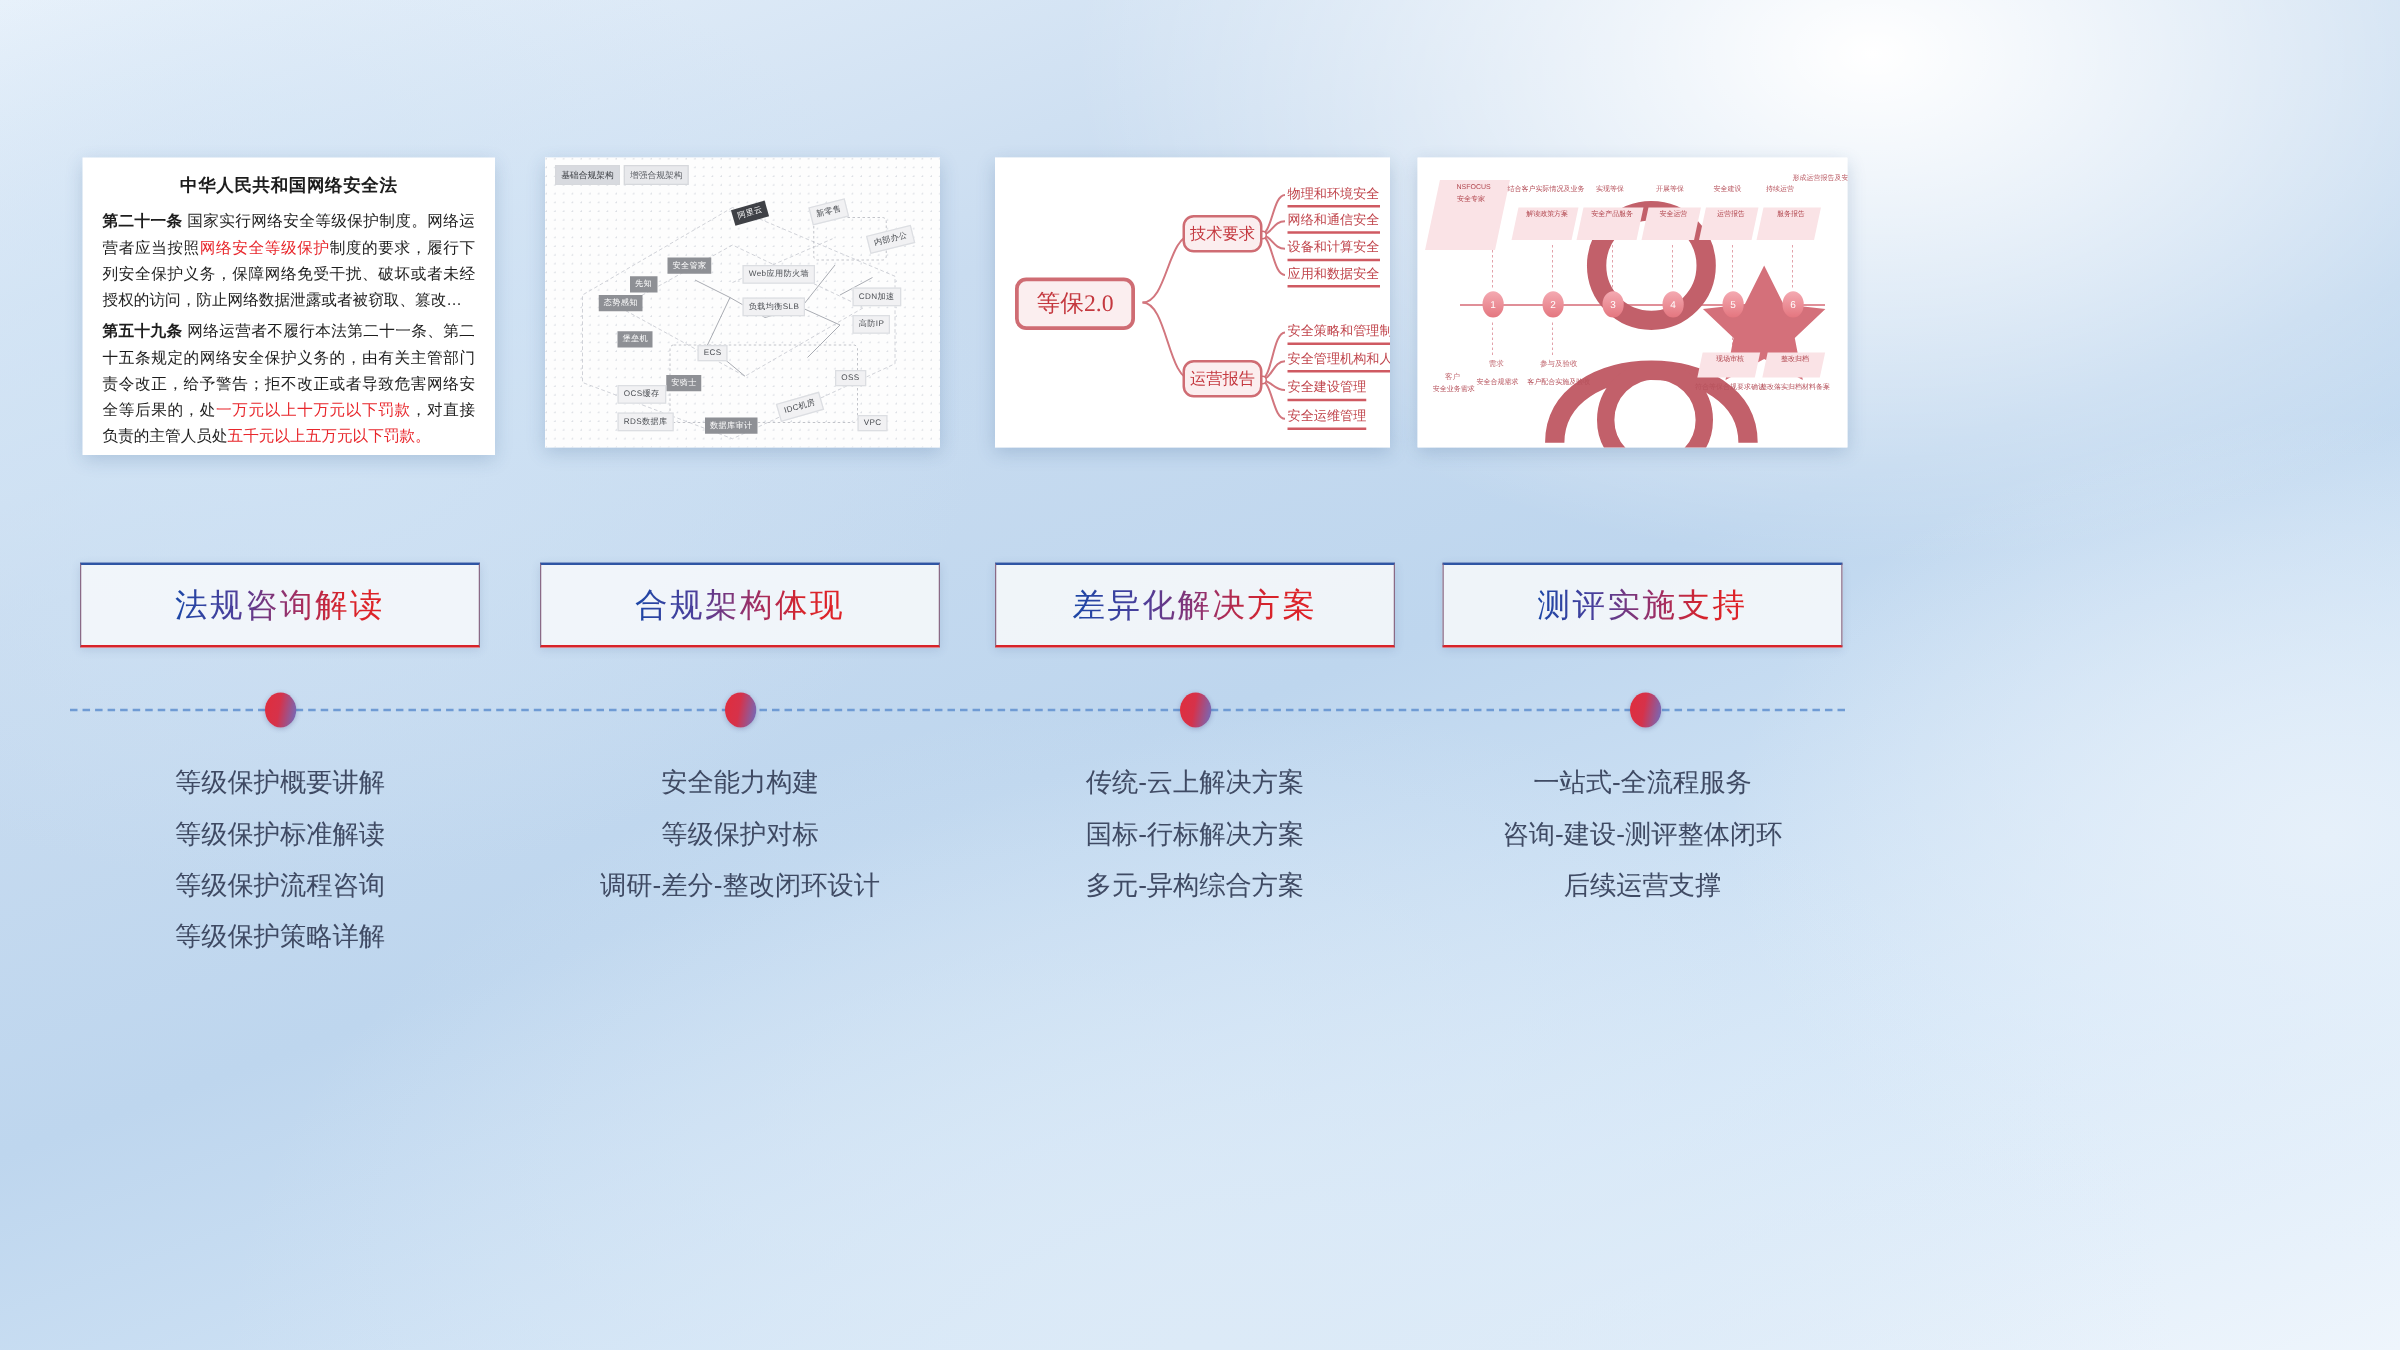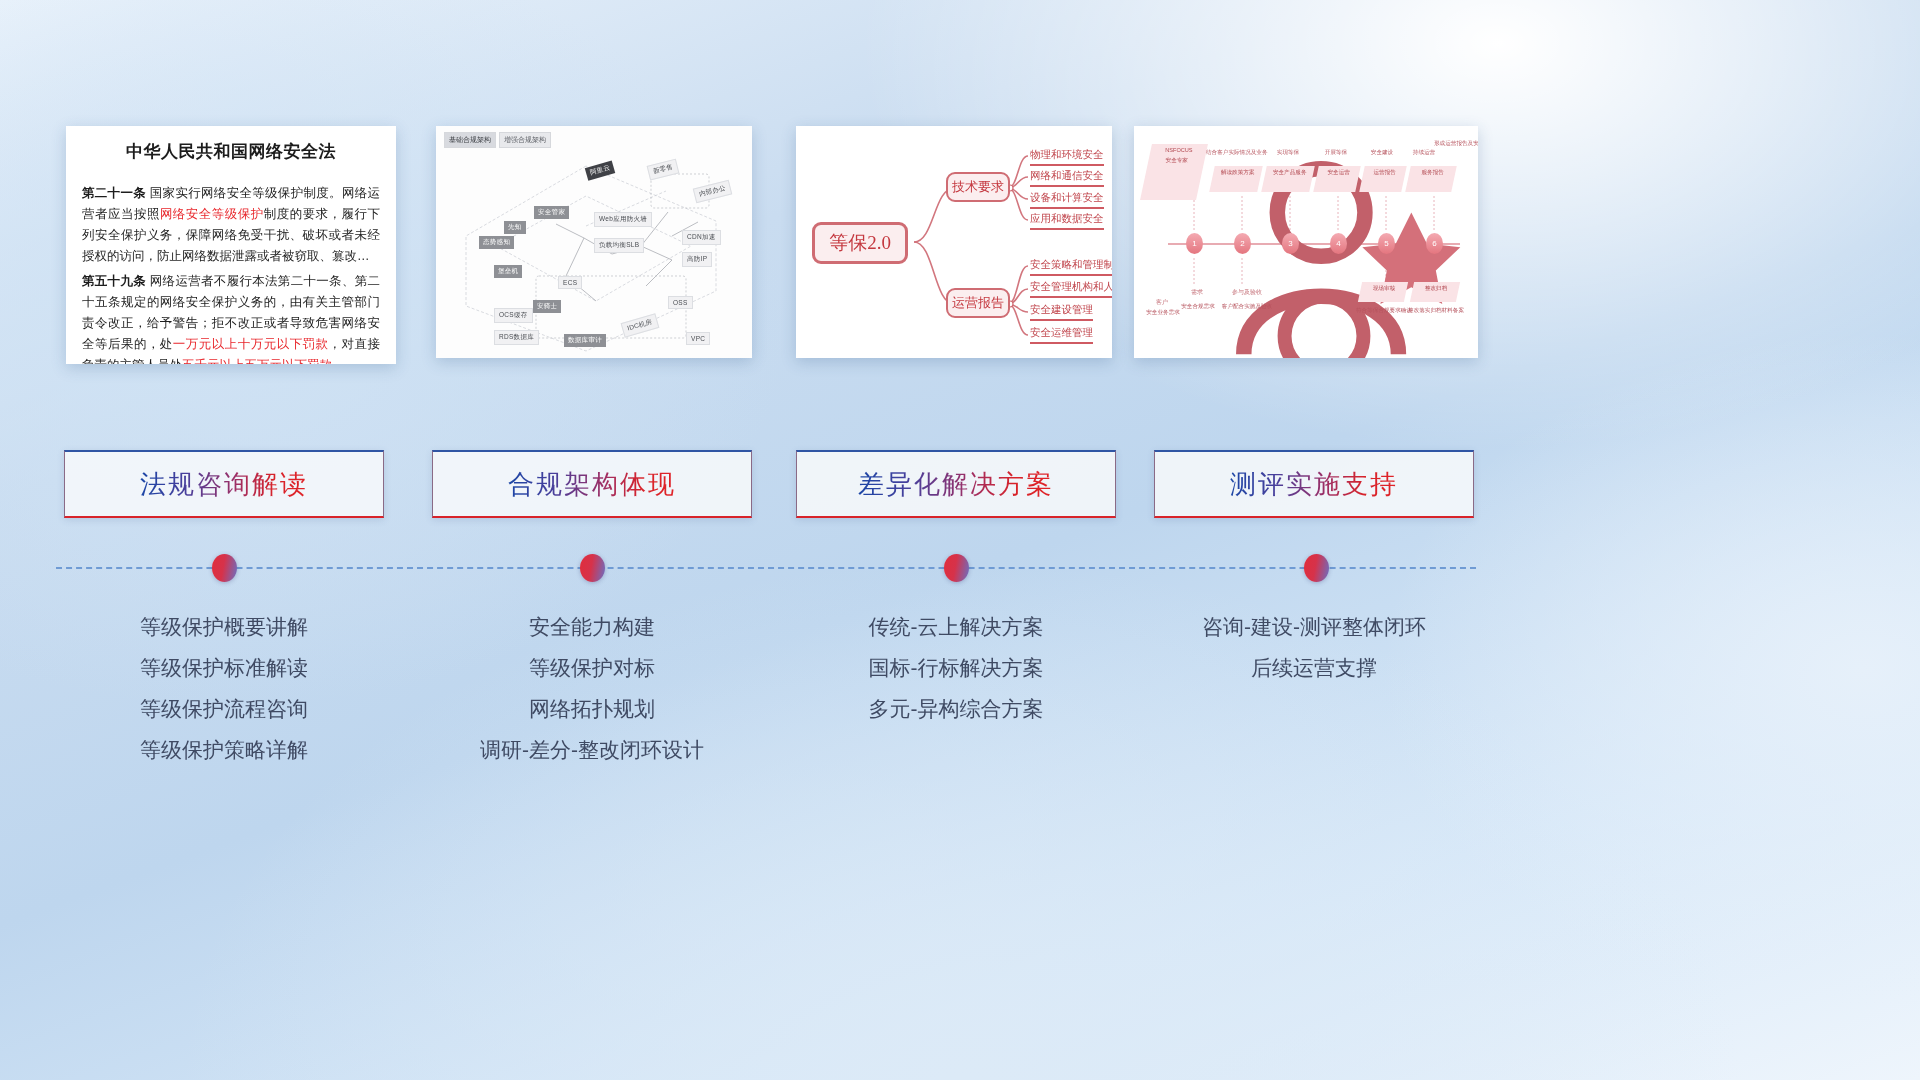--- a/index.html
+++ b/index.html
@@ -22,21 +22,21 @@
     position:absolute; top:0; background:#fff;
     box-shadow:0 4px 14px rgba(40,80,130,.22);
     overflow:hidden;
   }
   #card1 { left:66px;  width:330px; height:238px; padding:14px 16px 0 16px; }
   #card2 { left:436px; width:316px; height:232px; }
   #card3 { left:796px; width:316px; height:232px; }
   #card4 { left:1134px;width:344px; height:232px; }
 
   
-  .law-title { text-align:center; font-size:17px; font-weight:bold; color:#1c1c1c; letter-spacing:.5px; margin-bottom:20px; }
+  .law-title { text-align:center; font-size:14px; font-weight:bold; color:#1c1c1c; letter-spacing:.5px; margin-bottom:9px; }
   .law-p { font-size:12.5px; line-height:21px; color:#1d1d1d; text-align:justify; }
   .law-p b { font-weight:bold; }
   .law-p .rd { color:#e8262b; }
 
   
   .arch { position:relative; width:100%; height:100%;
     background:
       radial-gradient(circle at 1px 1px, rgba(150,160,175,.35) .6px, transparent .7px) 0 0/7px 7px,
       #fdfdfd;
   }
@@ -422,27 +422,27 @@
   <div class="lists">
     <div class="col" id="c1">
       <div class="li">等级保护概要讲解</div>
       <div class="li">等级保护标准解读</div>
       <div class="li">等级保护流程咨询</div>
       <div class="li">等级保护策略详解</div>
     </div>
     <div class="col" id="c2">
       <div class="li">安全能力构建</div>
       <div class="li">等级保护对标</div>
-      <div class="li">网络拓扑规划</div>
       <div class="li">调研-差分-整改闭环设计</div>
     </div>
     <div class="col" id="c3">
       <div class="li">传统-云上解决方案</div>
       <div class="li">国标-行标解决方案</div>
       <div class="li">多元-异构综合方案</div>
     </div>
     <div class="col" id="c4">
+      <div class="li">一站式-全流程服务</div>
       <div class="li">咨询-建设-测评整体闭环</div>
       <div class="li">后续运营支撑</div>
     </div>
   </div>
 
 </div>
 
 </body></html>

